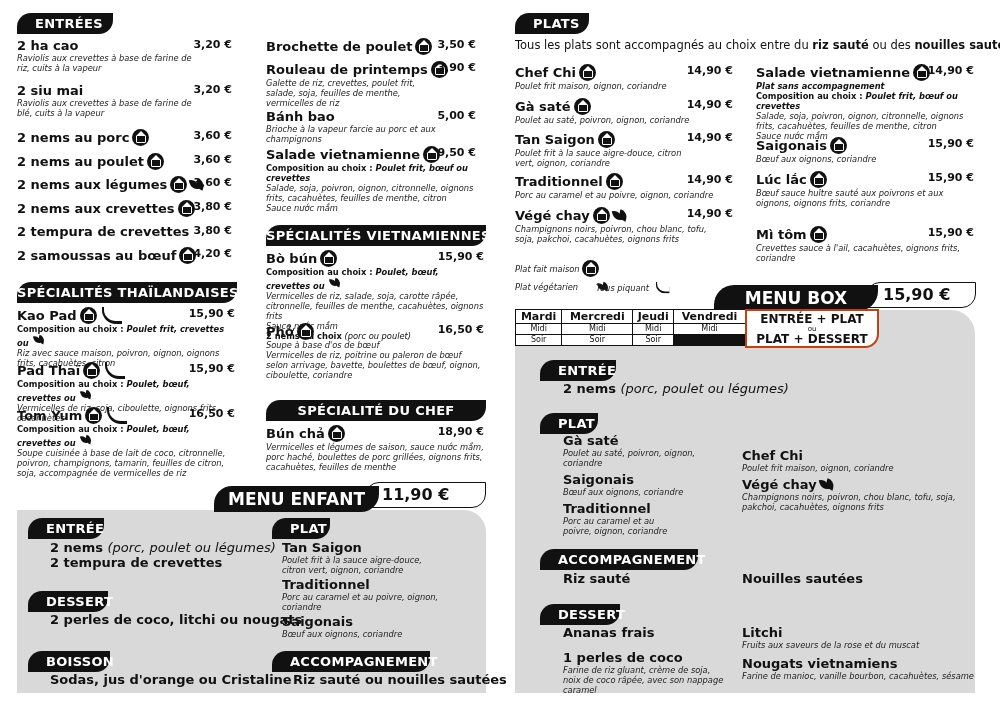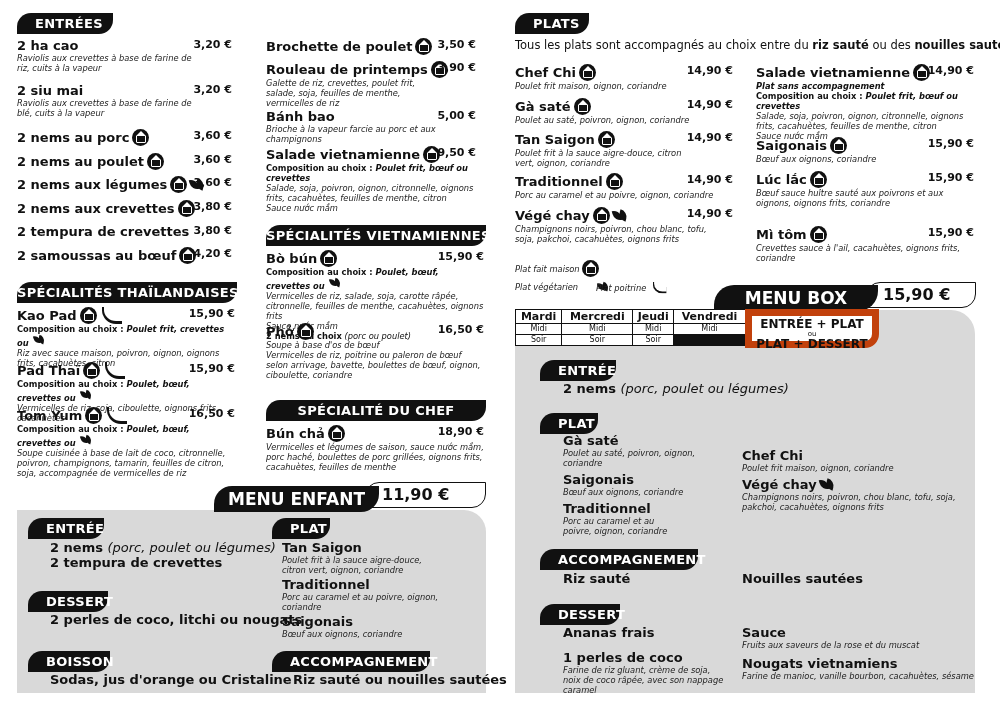--- a/index.html
+++ b/index.html
@@ -55,21 +55,21 @@
   .menu-price {
     position: absolute; border: 1.5px solid #111; border-radius: 14px 0 14px 0;
     font-weight: bold; font-size: 16px; height: 26px; line-height: 23px; padding-left: 16px; background: #fff;
   }
   .bold14 { font-size: 13px; font-weight: 600; }
   .sched { position: absolute; border-collapse: collapse; font-size: 8px; background: #fff; }
   .sched td { border: 1px solid #111; text-align: center; height: 11px; line-height: 10px; }
   .sched th { border: 1px solid #111; font-size: 11px; font-weight: 600; height: 14px; }
   .sched td.black { background: #111; }
   .box-formula {
-    position: absolute; border: 7px solid #c2410c; border-radius: 0 0 14px 0; background: #fff;
+    position: absolute; border: 2px solid #c2410c; border-radius: 0 0 14px 0; background: #fff;
     text-align: center; font-size: 12px; font-weight: 600; line-height: 13px; padding-top: 2px;
   }
   .box-formula small { display: block; font-size: 7px; font-weight: normal; line-height: 7px; }
 </style>
 </head>
 <body>
 
 <div class="tag" style="left:17px;top:13px;width:96px;"><span>ENTRÉES</span></div>
 
 <div class="item" style="left:17px;top:38px;width:215px;">
@@ -296,21 +296,21 @@
 
 <div class="abs desc" style="left:515px;top:260px;display:flex;align-items:center;gap:2px;">
     <span>Plat fait maison</span>
     <span class="ico-home"></span>
   </div>
 <div class="abs desc" style="left:515px;top:281px;display:flex;align-items:center;gap:18px;">
     <span>Plat végétarien</span>
     <span class="ico-leaf small"></span>
   </div>
 <div class="abs desc" style="left:596px;top:281px;display:flex;align-items:center;gap:2px;">
-    <span>Plat poitrine</span>
+    <span>Tous piquant</span>
     <span class="ico-chili" style="transform:scale(0.7);"></span>
   </div>
 
 <div class="item" style="left:756px;top:64px;width:218px;">
   <div class="name">
       <span>Salade vietnamienne</span>
       <span class="ico-home"></span>
     </div>
   <div class="price" style="right:0;top:0;">14,90 €</div>
   <div class="comp"><i>Plat sans accompagnement</i></div>
@@ -401,17 +401,17 @@
 <div class="abs bold14" style="left:563px;top:571px;">Riz sauté</div>
 <div class="abs bold14" style="left:742px;top:571px;">Nouilles sautées</div>
 
 <div class="tag" style="left:540px;top:604px;width:80px;">DESSERT</div>
 <div class="abs" style="left:563px;top:625px;width:170px;">
   <div class="bold14">Ananas frais</div>
   <div class="bold14" style="margin-top:10px;">1 perles de coco</div>
   <div class="desc" style="width:165px;">Farine de riz gluant, crème de soja, noix de coco râpée, avec son nappage caramel</div>
 </div>
 <div class="abs" style="left:742px;top:625px;width:235px;">
-  <div class="bold14">Sauce</div>
+  <div class="bold14">Litchi</div>
   <div class="desc">Fruits aux saveurs de la rose et du muscat</div>
   <div class="bold14" style="margin-top:6px;">Nougats vietnamiens</div>
   <div class="desc">Farine de manioc, vanille bourbon, cacahuètes, sésame</div>
 </div>
 
 </body></html>

